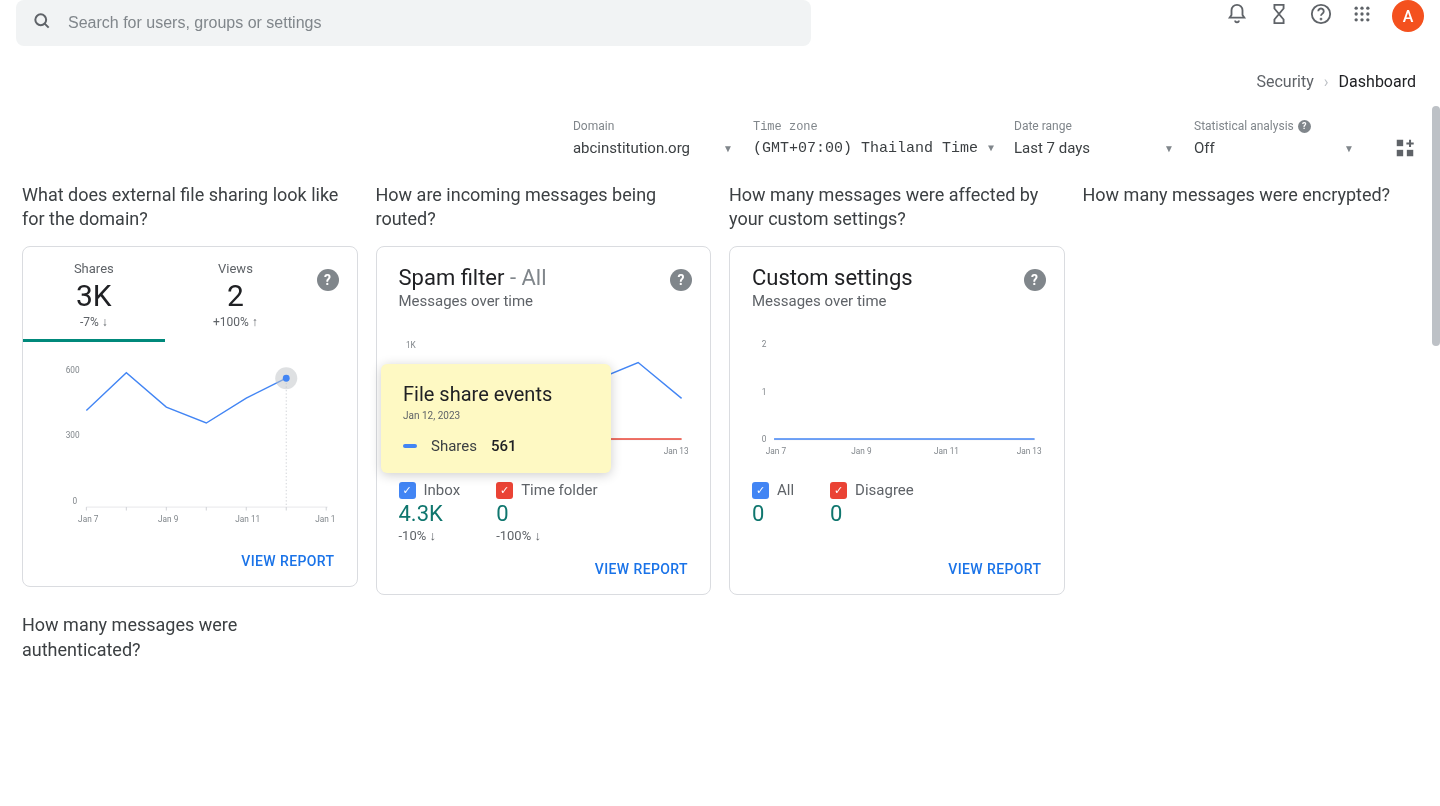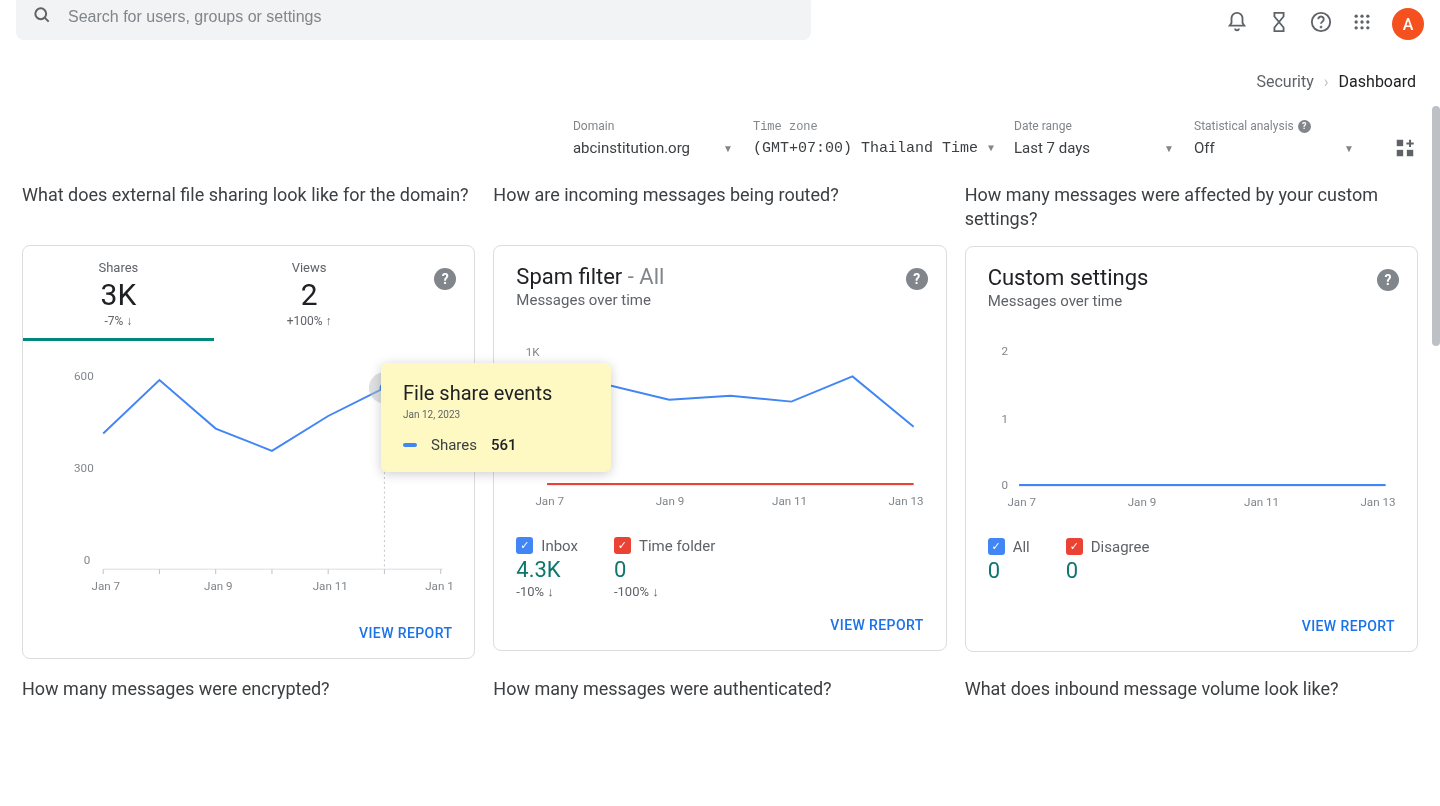--- a/index.html
+++ b/index.html
@@ -1,35 +1,35 @@
 <!DOCTYPE html>
 <html><head>
 <meta charset="utf-8">
 <style>
 * { margin: 0; padding: 0; box-sizing: border-box; }
 body { font-family: 'Google Sans', Roboto, Arial, sans-serif; background: #fff; color: #202124; overflow-x: hidden; }
-.header { display: flex; align-items: flex-end; padding: 16px 16px; height: 56px; }
+.header { display: flex; align-items: flex-start; padding: 0 16px; height: 56px; }
 .search-box { display: flex; align-items: center; background: #f1f3f4; border-radius: 8px; padding: 8px 16px; width: 795px; height: 46px; }
 .search-icon { color: #5f6368; margin-right: 16px; }
 .search-input { border: none; background: transparent; font-size: 16px; color: #5f6368; flex: 1; outline: none; }
 .search-input::placeholder { color: #80868b; }
 .header-right { display: flex; align-items: center; gap: 20px; margin-left: auto; }
 .header-icon { color: #5f6368; cursor: pointer; }
 .avatar { width: 32px; height: 32px; border-radius: 50%; background: #f4511e; color: #fff; display: flex; align-items: center; justify-content: center; font-size: 16px; font-weight: 500; }
 .breadcrumb { padding: 16px 24px; display: flex; align-items: center; gap: 10px; font-size: 16px; justify-content: flex-end; }
 .bc-item { color: #5f6368; }
 .bc-item.active { color: #202124; }
 .bc-chev { color: #bdc1c6; }
 .filters { display: flex; padding: 12px 24px 20px; gap: 20px; justify-content: flex-end; align-items: flex-end; padding-left: 485px; }
 .filter { display: flex; flex-direction: column; min-width: 160px; }
 .filter-label { font-size: 12px; color: #80868b; margin-bottom: 6px; display: flex; align-items: center; gap: 4px; }
 .filter-value { display: flex; align-items: center; justify-content: space-between; font-size: 15px; color: #3c4043; padding-bottom: 6px; gap: 10px; cursor: pointer; }
 .chev-down { color: #80868b; font-size: 10px; }
 .add-dashboard { color: #5f6368; margin-left: 20px; }
-.dashboard { display: grid; grid-template-columns: repeat(3, 1fr); gap: 18px; padding: 0 22px 30px; }
+.dashboard { display: grid; grid-template-columns: repeat(4, 1fr); gap: 18px; padding: 0 22px 30px; }
 .card-group { display: flex; flex-direction: column; }
 .question { font-size: 18px; color: #3c4043; margin-bottom: 14px; min-height: 48px; display: flex; align-items: flex-start; line-height: 1.35; }
 .card { background: #fff; border: 1px solid #dadce0; border-radius: 8px; padding: 0 0 16px 0; position: relative; }
 .tabs { display: flex; position: relative; }
 .tab { flex: 1; text-align: center; padding: 14px 8px 10px; cursor: pointer; border-bottom: 2px solid transparent; }
 .tab.active { border-bottom: 3px solid #00897b; }
 .tab-label { font-size: 13px; color: #5f6368; }
 .tab-value { font-size: 30px; color: #202124; font-weight: 400; margin: 2px 0; }
 .tab-change { font-size: 12px; color: #5f6368; }
 .help-icon { position: absolute; right: 18px; top: 22px; width: 22px; height: 22px; border-radius: 50%; background: #80868b; color: #fff; display: flex; align-items: center; justify-content: center; font-size: 14px; font-weight: bold; cursor: pointer; }
@@ -296,18 +296,15 @@
       <div class="view-report"><span class="view-report-btn">VIEW REPORT</span></div>
     </div>
   </div>
 
   <div class="card-group">
       <div class="question">How many messages were encrypted?</div>
     </div>
   <div class="card-group">
       <div class="question">How many messages were authenticated?</div>
     </div>
-  <div class="card-group">
-      <div class="question">What does inbound message volume look like?</div>
-    </div>
 </div>
 
 <div class="scrollbar"></div>
 
 </body></html>

